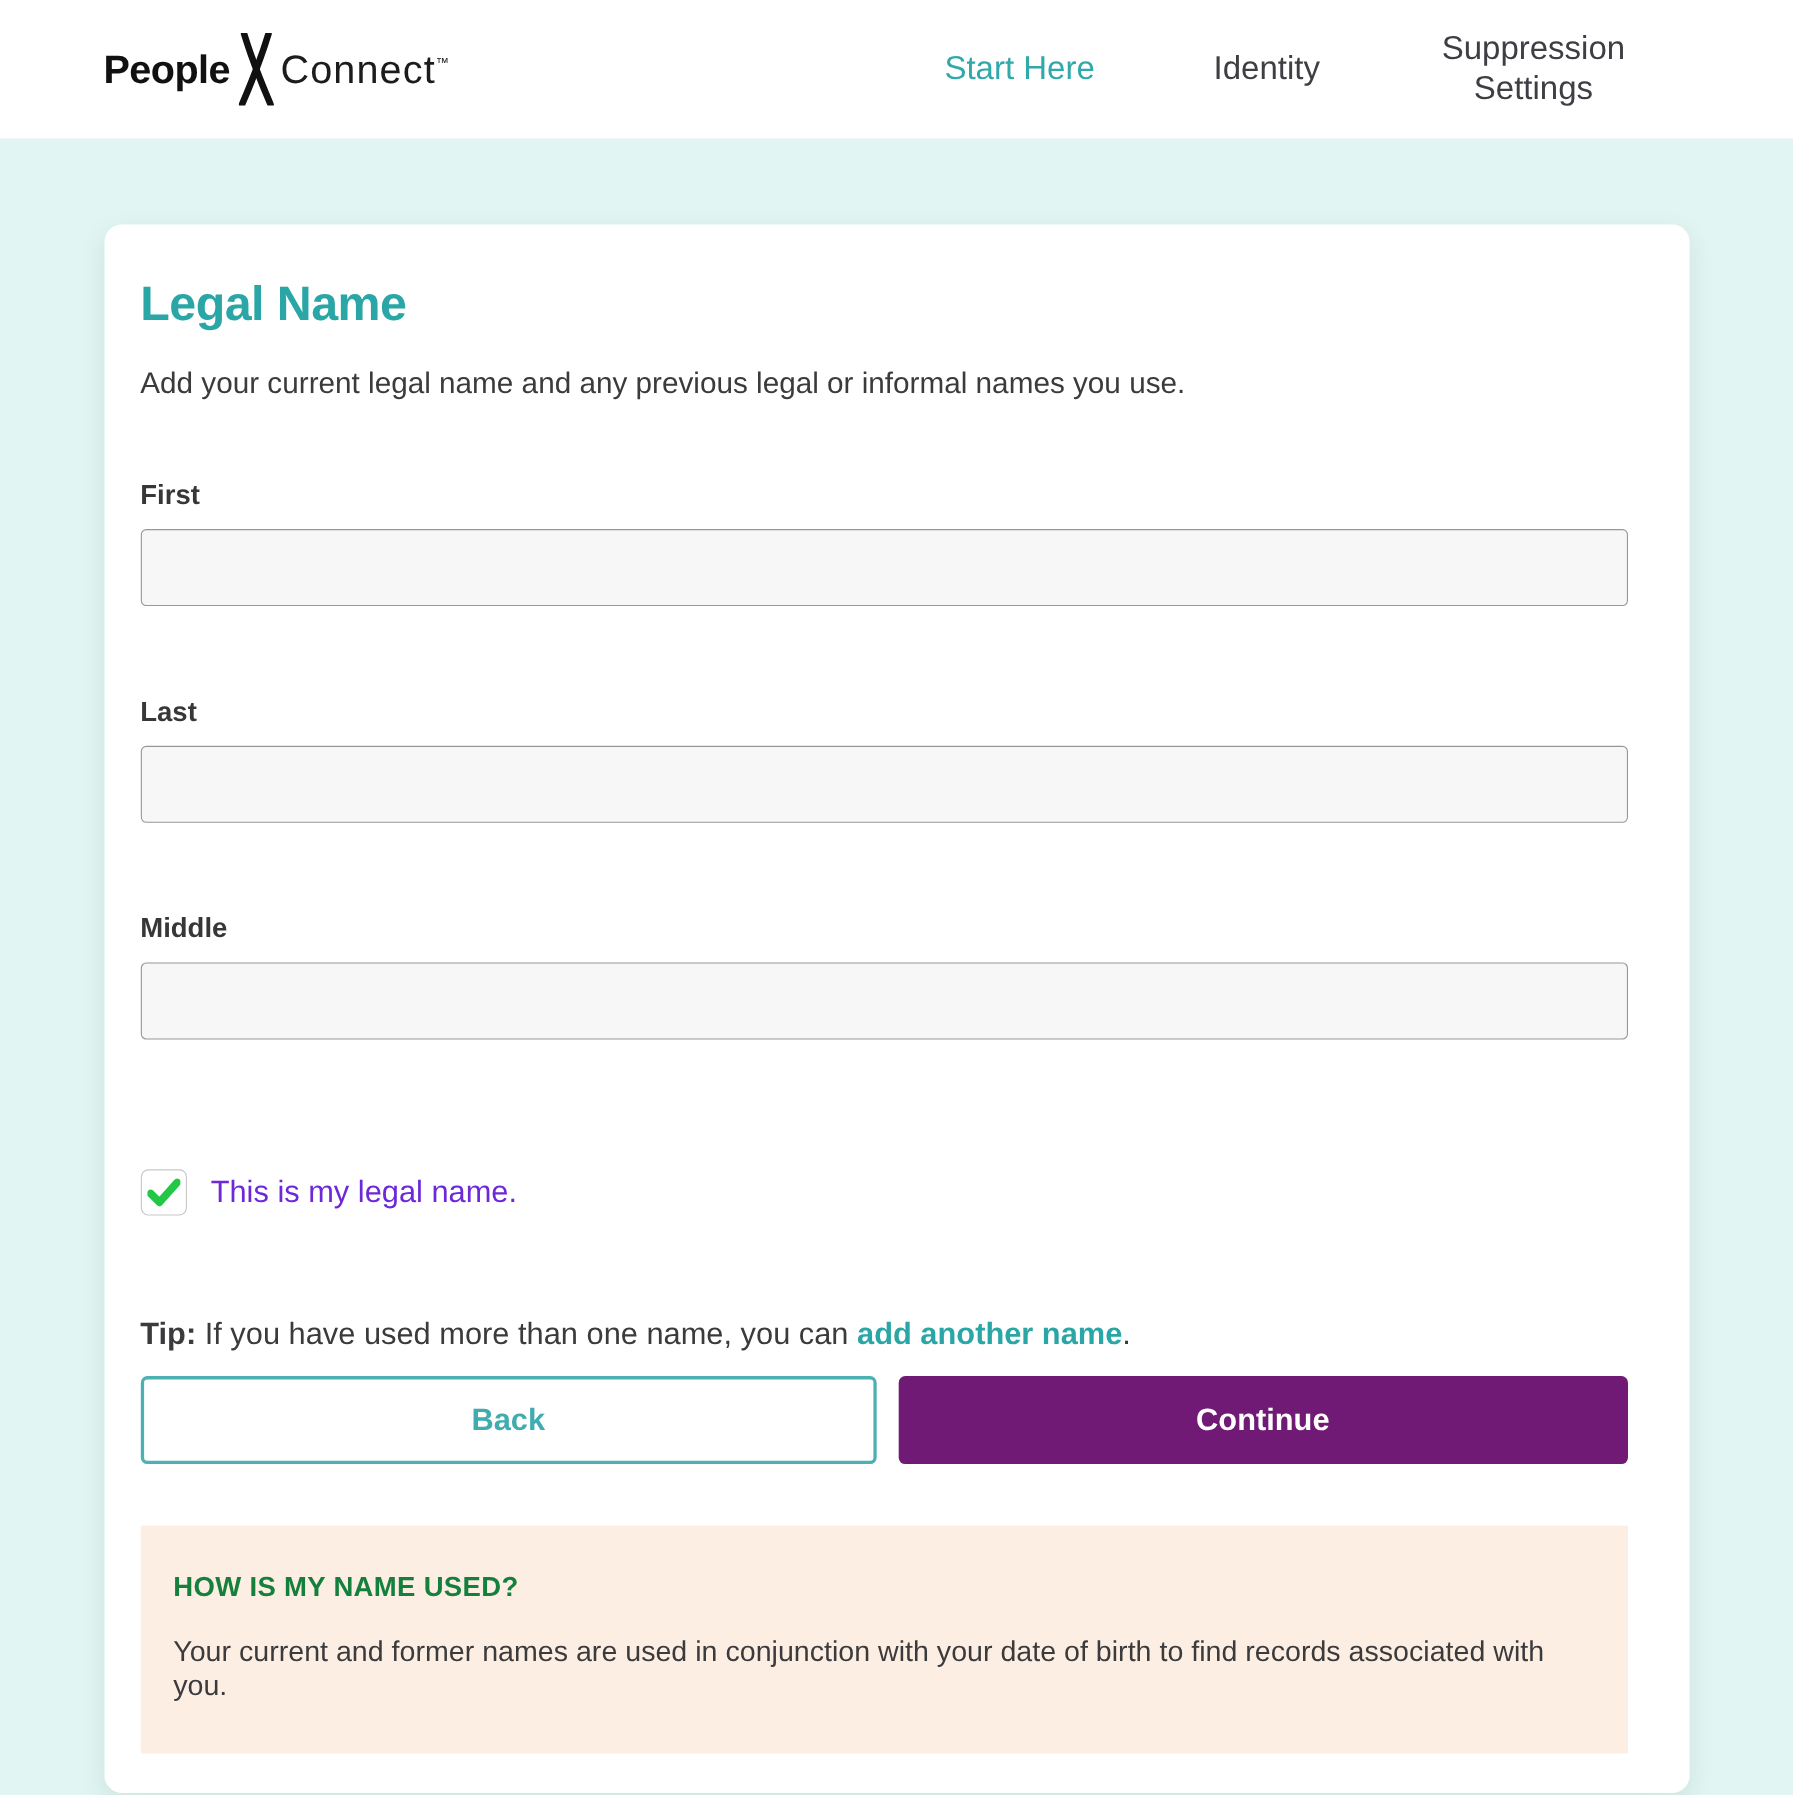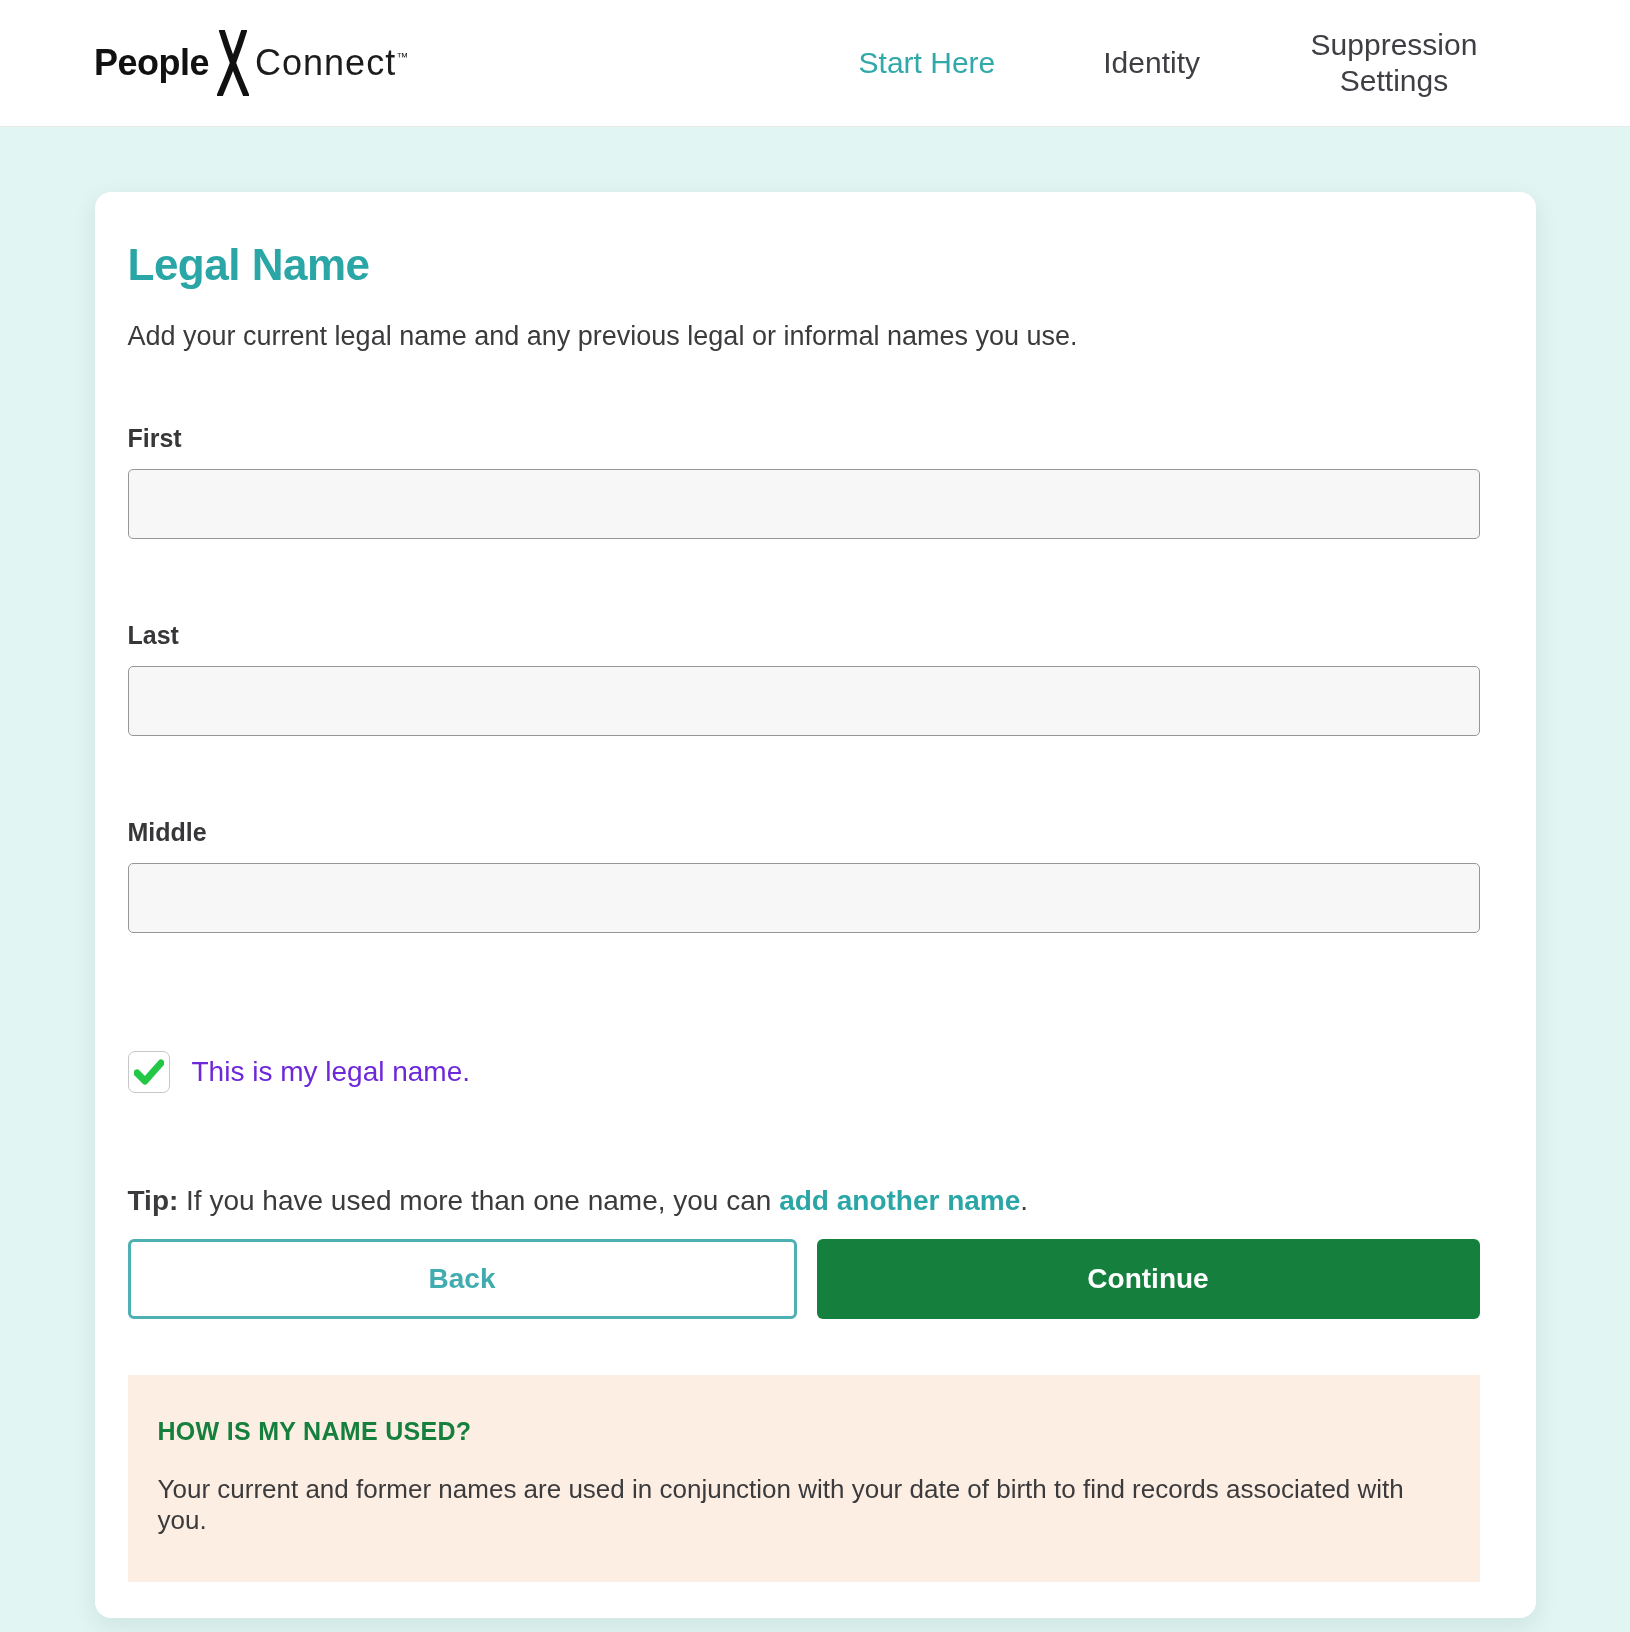--- a/index.html
+++ b/index.html
@@ -46,21 +46,21 @@
   .nav-link.wrap { width: 172px; }
 
   
   .page-bg {
     height: 1505px;
     background: #e1f5f2;
     padding-top: 61px;
   }
   .card {
     width: 1441px;
-    margin: 4px auto;
+    margin: 16px auto;
     background: #ffffff;
     border-radius: 16px;
     box-shadow: 0 8px 22px rgba(40, 90, 90, 0.10);
     padding: 48px 56px 36px 33px;
   }
 
   .page-title {
     color: #2ba6a6;
     font-size: 44px;
     font-weight: 700;
@@ -139,21 +139,21 @@
     font-size: 28px;
     font-weight: 700;
     cursor: pointer;
   }
   .btn-back {
     background: #ffffff;
     border: 3px solid #4db0b3;
     color: #41acaf;
   }
   .btn-continue {
-    background: #15803d;
+    background: #701a75;
     border: none;
     color: #ffffff;
   }
 
   
   .info-box {
     margin-top: 56px;
     background: #fdeee3;
     padding: 42px 36px 46px 30px;
   }

